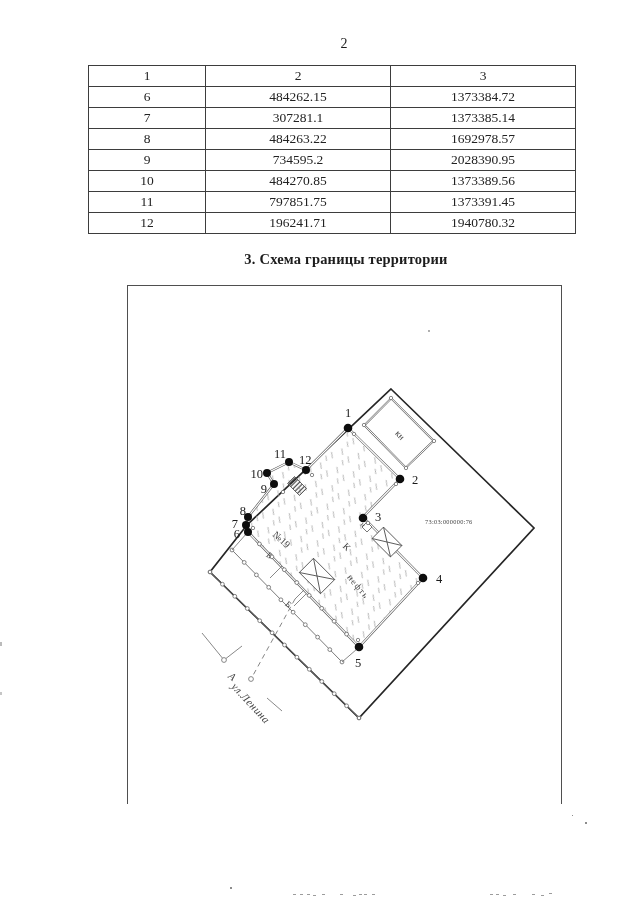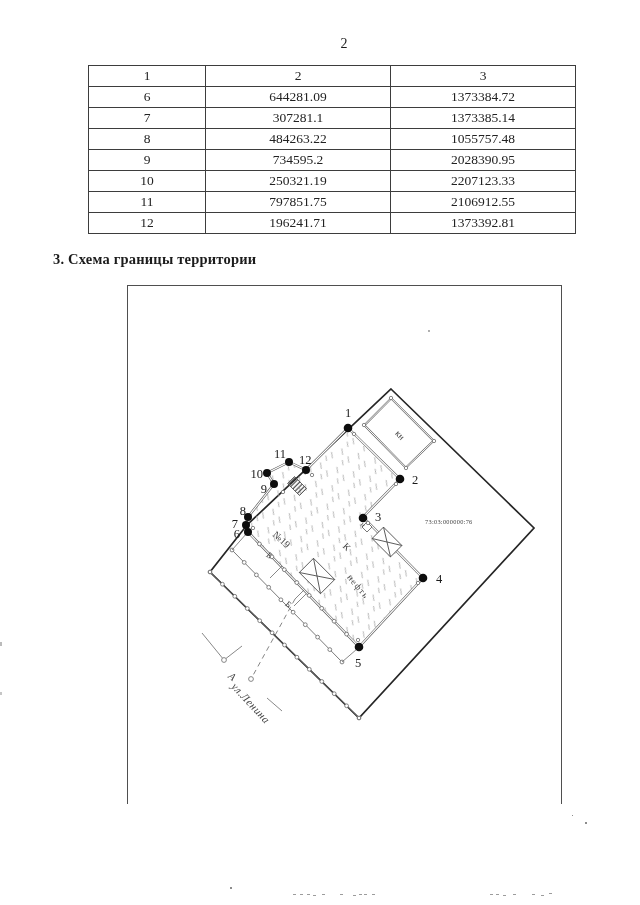--- a/index.html
+++ b/index.html
@@ -5,21 +5,21 @@
   html,body{margin:0;padding:0;}
   body{width:640px;height:905px;background:#fdfdfd;font-family:"Liberation Serif",serif;color:#1c1c1c;}
   .page{position:relative;width:640px;height:905px;background:#ffffff;overflow:hidden;}
 
   .page-number{position:absolute;left:330px;top:36px;width:28px;text-align:center;font-size:14px;}
 
   table.coords{position:absolute;left:88px;top:65px;width:487px;border-collapse:collapse;table-layout:fixed;}
   table.coords th,table.coords td{border:1px solid #3d3d3d;height:20px;padding:0;font-size:13.5px;font-weight:normal;text-align:center;vertical-align:middle;color:#222;}
   table.coords{border:1px solid #3d3d3d;}
 
-  .section-title{position:absolute;left:53px;top:251px;width:586px;text-align:left;font-size:14.5px;font-weight:bold;letter-spacing:.2px;}
+  .section-title{position:absolute;left:53px;top:251px;width:586px;text-align:center;font-size:14.5px;font-weight:bold;letter-spacing:.2px;}
 
   .frame{position:absolute;left:127px;top:285px;width:433px;height:518px;border:1px solid #4f4f4f;border-bottom:none;background:#fff;}
   .frame svg{position:absolute;left:0;top:0;}
 
   .dlabel{font-family:"Liberation Serif",serif;fill:#444;}
   .ptlabel{font-family:"Liberation Serif",serif;font-size:12.5px;fill:#1a1a1a;}
   .ital{font-style:italic;}
 
   .sp{position:absolute;width:3px;height:1px;background:#9c9c9c;}
   .dot{position:absolute;width:2px;height:2px;background:#8c8c8c;}
@@ -38,52 +38,52 @@
         <col style="width:185px">
       </colgroup>
     <tbody>
         <tr>
       <th>1</th>
       <th>2</th>
       <th>3</th>
     </tr>
     <tr>
           <td>6</td>
-          <td>644281.09</td>
+          <td>484262.15</td>
           <td>1373384.72</td>
         </tr>
     <tr>
           <td>7</td>
           <td>307281.1</td>
           <td>1373385.14</td>
         </tr>
     <tr>
           <td>8</td>
           <td>484263.22</td>
-          <td>1055757.48</td>
+          <td>1692978.57</td>
         </tr>
     <tr>
           <td>9</td>
           <td>734595.2</td>
           <td>2028390.95</td>
         </tr>
     <tr>
           <td>10</td>
-          <td>250321.19</td>
-          <td>2207123.33</td>
+          <td>484270.85</td>
+          <td>1373389.56</td>
         </tr>
     <tr>
           <td>11</td>
           <td>797851.75</td>
-          <td>2106912.55</td>
+          <td>1373391.45</td>
         </tr>
     <tr>
           <td>12</td>
           <td>196241.71</td>
-          <td>1373392.81</td>
+          <td>1940780.32</td>
         </tr>
   </tbody>
     </table>
 
   <div class="section-title">3. Схема границы территории</div>
 
   <div class="frame">
     <svg width="433" height="518" viewBox="127 285 433 518">
       <defs>
         <pattern id="hatch" width="17" height="19" patternUnits="userSpaceOnUse" patternTransform="rotate(15)">

